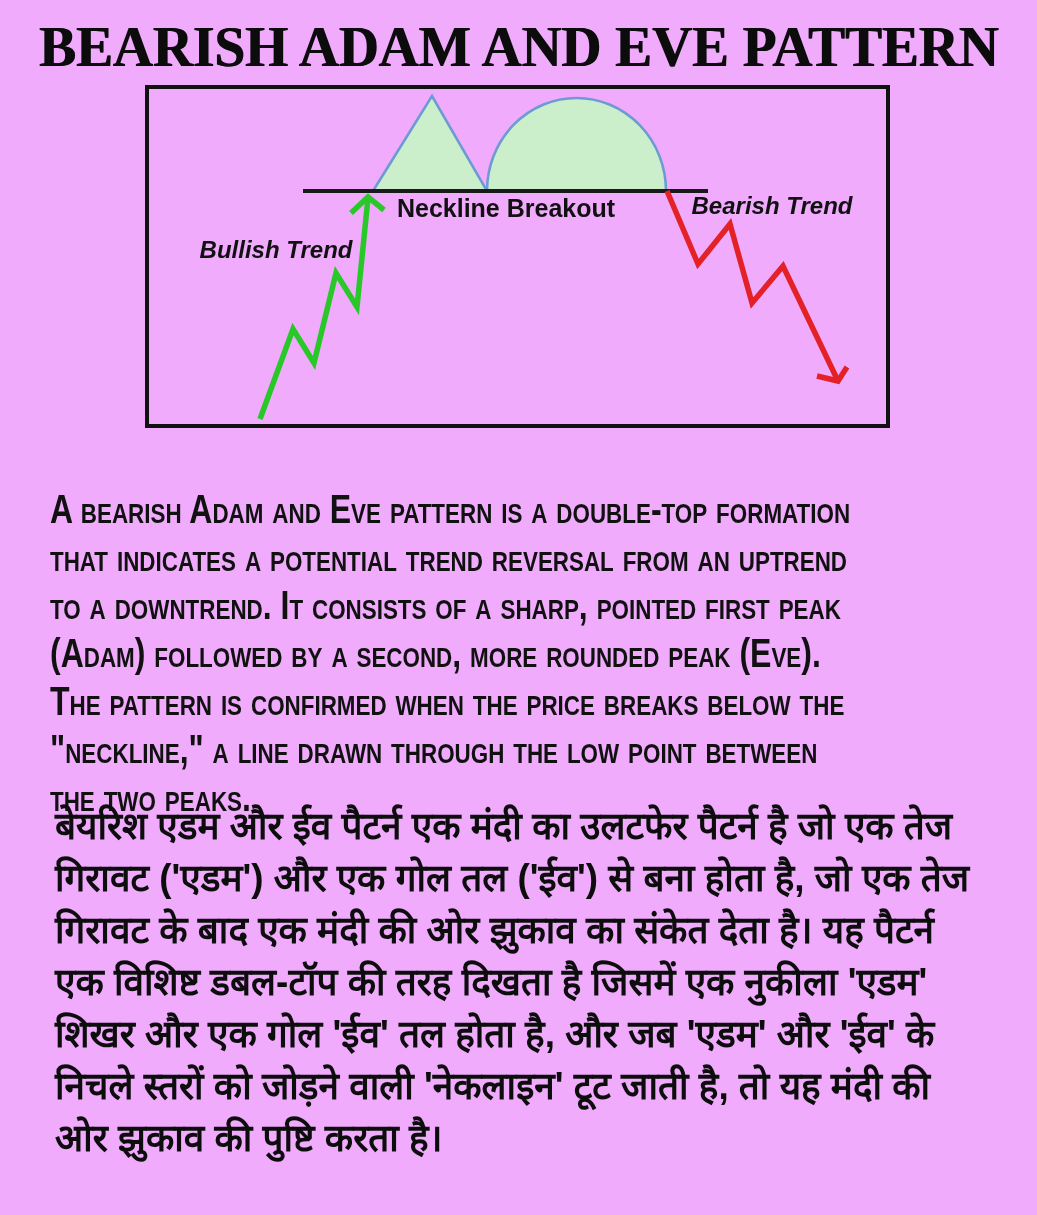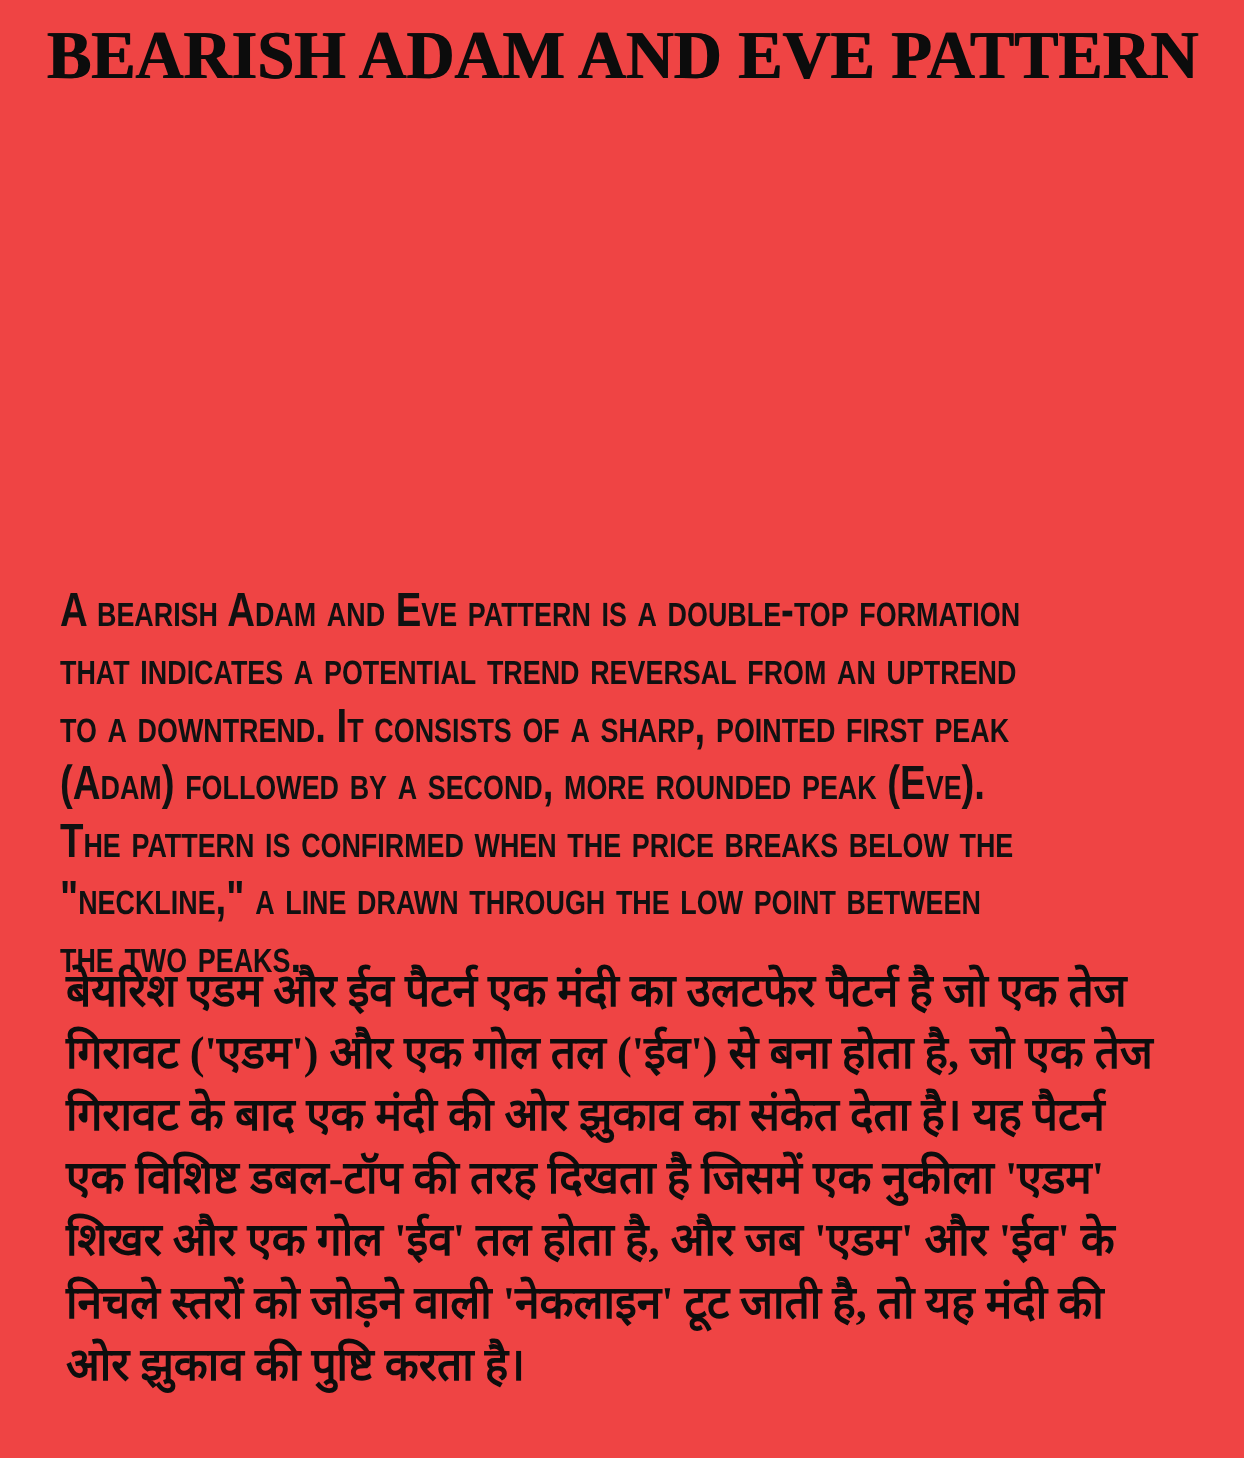--- a/index.html
+++ b/index.html
@@ -3,21 +3,21 @@
 <meta charset="utf-8">
 <style>
   html,body{margin:0;padding:0;}
   body{
     width:1037px;height:1215px;
     background:#ffffff;
     font-family:"Liberation Sans",sans-serif;
     overflow:hidden;
     position:relative;
   }
-  .page{position:absolute;inset:0;background:#ef4444;}
+  .page{position:absolute;inset:0;background:#f0abfc;}
 
   
   .title{
     position:absolute;top:14px;left:0;right:0;
     text-align:center;
   }
   .title span{
     display:inline-block;
     font-family:"Liberation Serif",serif;
     font-weight:bold;
@@ -48,40 +48,63 @@
     font-variant:small-caps;
     white-space:nowrap;
     transform:scaleX(0.80);
     transform-origin:0 50%;
   }
 
   
   .hindi{
     position:absolute;left:55px;top:800px;width:960px;
     color:#0d0d0d;
-    font-family:Liberation Serif, serif;
   }
   .hindi .line{
     font-size:38px;
     line-height:52px;
     font-weight:600;
     white-space:nowrap;
     transform:scaleX(0.97);
     transform-origin:0 50%;
   }
 </style>
 </head>
 <body>
 
 <div class="page">
 
   <div class="title">
     <span>BEARISH ADAM AND EVE PATTERN</span>
   </div>
 
+  <div class="chart-frame">
+    <svg width="745" height="343" viewBox="0 0 745 343">
+
+      <polygon points="228,106 287,11 342,106" stroke-width="2.5" fill="#cbeecb" stroke="#6b9bd2"></polygon>
+
+      <path d="M342 106 A 89.5 93 0 0 1 521 106 Z" stroke-width="2.5" fill="#cbeecb" stroke="#6b9bd2"></path>
+
+      <line x1="158" y1="106" x2="563" y2="106" stroke-width="4" stroke="#1a1a1a"></line>
+
+      <polyline points="115,334 148,244 169,278 191,188 212,222 223,113" fill="none" stroke-width="5.5" stroke="#28c828"></polyline>
+      <polyline points="206,128 223,112 239,125" fill="none" stroke-width="5.5" stroke="#28c828"></polyline>
+
+      <polyline points="522,106 553,179 585,139 607,218 638,181 693,296" fill="none" stroke-width="5.5" stroke="#e42127"></polyline>
+      <polyline points="672,291 693,296 702,282" fill="none" stroke-width="5.5" stroke="#e42127"></polyline>
+
+      <text x="361" y="132" text-anchor="middle" font-family="Liberation Sans, sans-serif" font-size="25" font-weight="bold" fill="#111111">Neckline Breakout</text>
+
+      <text x="131" y="173" text-anchor="middle" font-family="Liberation Sans, sans-serif" font-size="24" font-weight="bold" font-style="italic" fill="#111111">Bullish Trend</text>
+
+      <text x="627" y="129" text-anchor="middle" font-family="Liberation Sans, sans-serif" font-size="24" font-weight="bold" font-style="italic" fill="#111111">Bearish Trend</text>
+
+      <rect x="2" y="2" width="741" height="339" fill="none" stroke-width="4" stroke="#111111"></rect>
+    </svg>
+  </div>
 
   <div class="english">
     <div class="line">A bearish Adam and Eve pattern is a double-top formation</div>
     <div class="line">that indicates a potential trend reversal from an uptrend</div>
     <div class="line">to a downtrend. It consists of a sharp, pointed first peak</div>
     <div class="line">(Adam) followed by a second, more rounded peak (Eve).</div>
     <div class="line">The pattern is confirmed when the price breaks below the</div>
     <div class="line">"neckline," a line drawn through the low point between</div>
     <div class="line">the two peaks.</div>
   </div>

